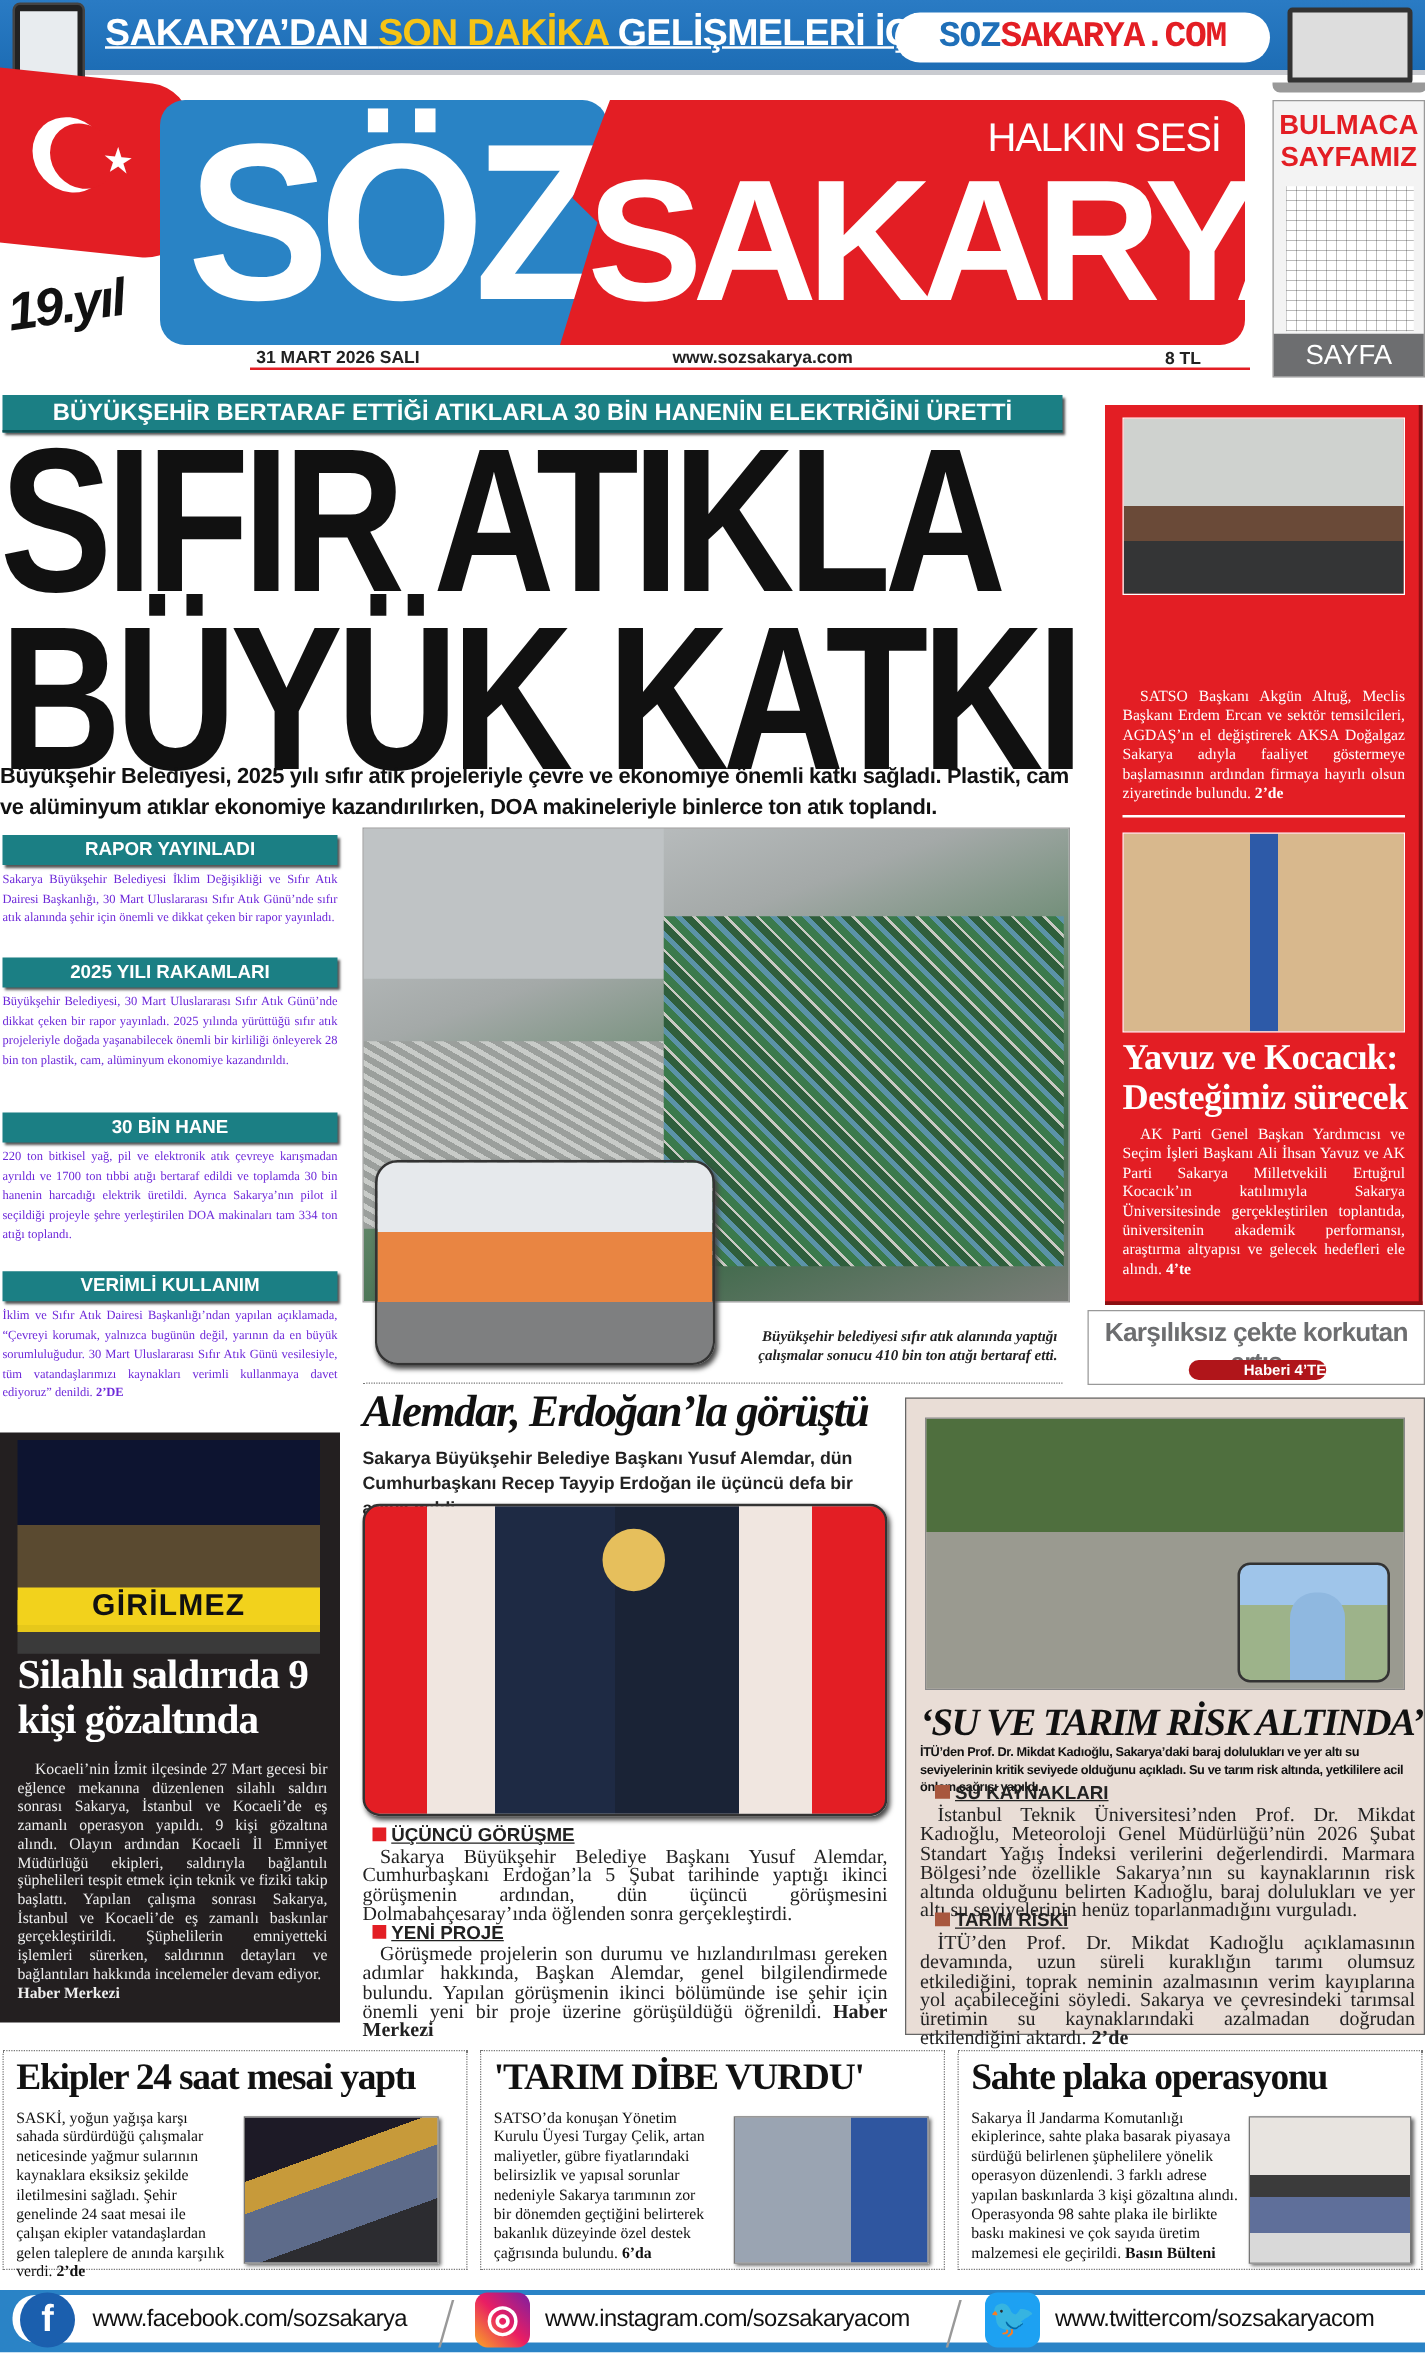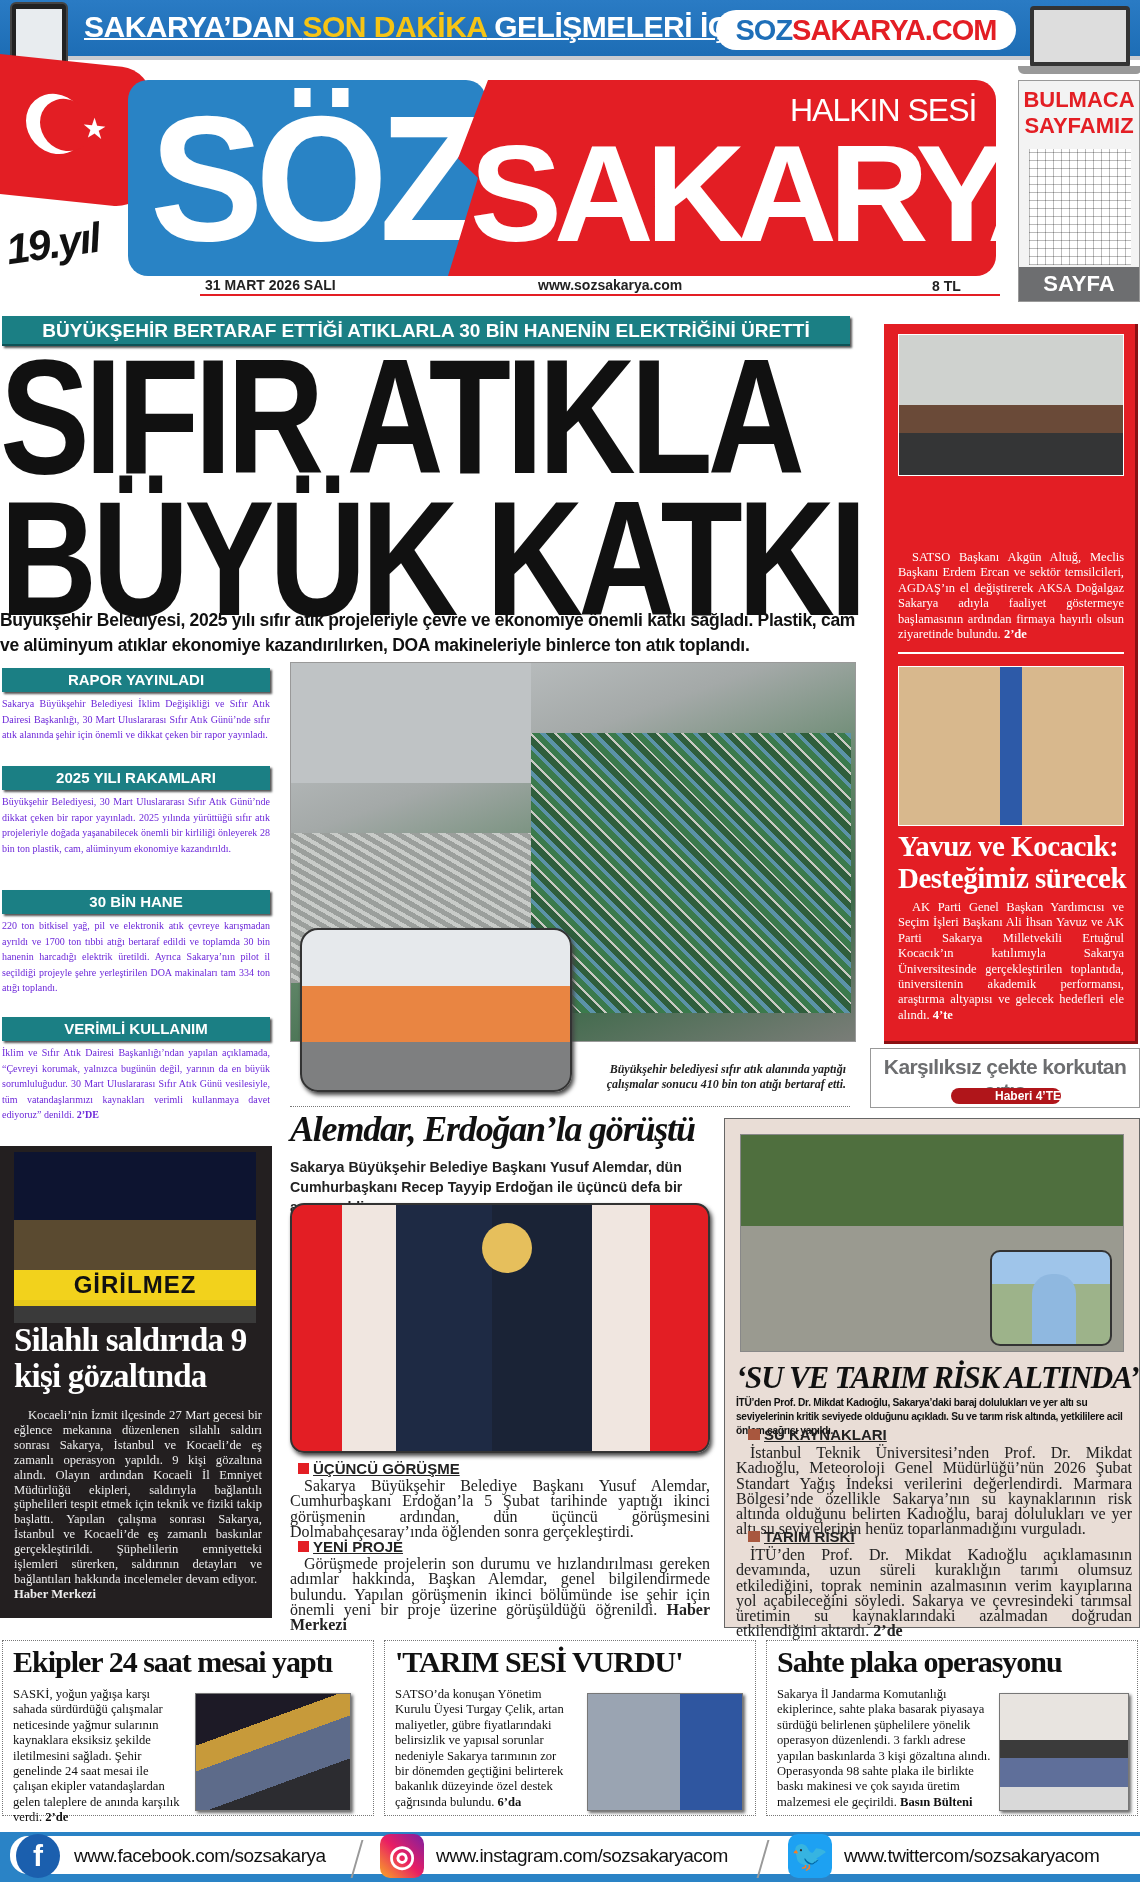--- a/index.html
+++ b/index.html
@@ -2,21 +2,21 @@
 <html><head>
 <meta charset="utf-8">
 <style>
 *{box-sizing:border-box;margin:0;padding:0}
 body{width:1140px;height:1882px;background:#fff;font-family:"Liberation Serif",serif;color:#111;position:relative;overflow:hidden}
 .abs{position:absolute}
 
 #top-banner{left:0;top:0;width:1140px;height:60px;background:linear-gradient(#2a7bc4,#1d6db5);border-bottom:4px solid #c9cbd0}
 #top-banner .txt{left:84px;top:10px;font-family:"Liberation Sans",sans-serif;font-weight:bold;font-size:30px;color:#fff;letter-spacing:-0.5px;text-decoration:underline;text-decoration-thickness:2px}
 #top-banner .txt .y{color:#f6c415}
-#top-banner .pill{left:716px;top:10px;width:300px;height:40px;background:#fff;border-radius:20px;font-family:Liberation Sans, sans-serif;font-weight:bold;font-size:29px;text-align:center;line-height:40px;letter-spacing:-1px}
+#top-banner .pill{left:716px;top:10px;width:300px;height:40px;background:#fff;border-radius:20px;font-family:Liberation Mono, monospace;font-weight:bold;font-size:29px;text-align:center;line-height:40px;letter-spacing:-1px}
 #top-banner .pill .b{color:#1f6fb8}
 #top-banner .pill .r{color:#e31e24}
 .phone{left:10px;top:2px;width:58px;height:78px;background:#222;border-radius:6px;border:2px solid #444}
 .phone .scr{position:absolute;left:4px;top:5px;right:4px;bottom:5px;background:#e8ecef}
 .laptop{left:1030px;top:6px;width:100px;height:62px;background:#ddd;border:4px solid #333;border-bottom-width:6px;border-radius:4px}
 .laptop-base{left:1018px;top:66px;width:124px;height:8px;background:#999;border-radius:0 0 6px 6px}
 
 .flag{left:0;top:62px;width:152px;height:140px;background:#e31e24;border-radius:0 30px 40px 0;transform:skewY(6deg)}
 .flag .cres{position:absolute;left:26px;top:34px;width:60px;height:60px;border-radius:50%;background:#fff}
 .flag .cres2{position:absolute;left:40px;top:38px;width:52px;height:52px;border-radius:50%;background:#e31e24}
@@ -27,21 +27,21 @@
 .sak-box{left:448px;top:80px;width:548px;height:196px;background:#e31e24;border-radius:0 20px 20px 0;clip-path:polygon(40px 0,100% 0,100% 100%,0 100%,30px 50%,10px 40%)}
 .halkin{left:790px;top:92px;font-family:"Liberation Sans",sans-serif;font-weight:normal;font-size:32px;color:#fff;letter-spacing:-1px}
 .sakarya{left:470px;top:118px;font-family:"Liberation Sans",sans-serif;font-weight:bold;font-size:138px;color:#fff;letter-spacing:-8px;line-height:150px}
 .mast-line{left:200px;top:294px;width:800px;height:2px;background:#e31e24}
 .date{left:205px;top:277px;font-family:"Liberation Sans",sans-serif;font-weight:bold;font-size:14px;color:#222}
 .web{left:538px;top:277px;font-family:"Liberation Sans",sans-serif;font-weight:bold;font-size:14px;color:#222}
 .price{left:932px;top:278px;font-family:"Liberation Sans",sans-serif;font-weight:bold;font-size:14px;color:#222}
 .bulmaca{left:1018px;top:80px;width:122px;height:222px;background:#f3f3f3;border:1px solid #999}
 .bulmaca .t{position:absolute;left:0;right:0;top:6px;text-align:center;font-family:"Liberation Sans",sans-serif;font-weight:bold;font-size:22px;color:#e31e24;line-height:26px}
 .bulmaca .grid{position:absolute;left:10px;top:68px;width:102px;height:116px;background:repeating-linear-gradient(0deg,#bbb 0 1px,#fff 1px 8px),repeating-linear-gradient(90deg,#bbb 0 1px,transparent 1px 8px);background-blend-mode:multiply}
-.bulmaca .s{position:absolute;left:0;right:0;bottom:0;height:34px;background:#6d6e70;color:#fff;text-align:center;font-family:"Liberation Sans",sans-serif;font-weight:bold;font-size:22px;line-height:34px}
+.bulmaca .s{position:absolute;left:0;right:0;bottom:0;height:34px;background:#6d6e70;color:#fff;text-align:center;font-family:"Liberation Sans",sans-serif;font-weight:normal;font-size:22px;line-height:34px}
 
 .band{background:#1b7f84;color:#fff;font-family:"Liberation Sans",sans-serif;font-weight:bold;text-align:center;box-shadow:2px 2px 2px #555}
 #main-band{left:2px;top:316px;width:848px;height:30px;font-size:19px;line-height:30px;border-bottom:2px solid #0d5256}
 .h1{left:0;top:346px;width:860px;font-family:"Liberation Sans",sans-serif;font-weight:bold;font-size:164px;line-height:142px;letter-spacing:-6px;color:#111;transform:scaleX(0.82);transform-origin:left top;white-space:nowrap}
 .lead{left:0;top:608px;width:858px;font-family:"Liberation Sans",sans-serif;font-weight:bold;font-size:17.5px;line-height:25px;color:#111;letter-spacing:-0.3px}
 
 .sub{left:2px;width:268px;height:24px;font-size:15px;line-height:24px}
 .col{font-size:10px;line-height:15.6px;text-align:justify;color:#6d28d9}
 
 .photo-main{left:290px;top:662px;width:566px;height:380px;background:linear-gradient(160deg,#c9cccf 0%,#a4a9a8 30%,#5e8466 55%,#3e6a4a 75%,#7a7d78 100%);border:1px solid #999}
@@ -200,21 +200,21 @@
 <div class="abs cp" style="left:736px;top:1445px;width:396px;text-indent:14px">İstanbul Teknik Üniversitesi’nden Prof. Dr. Mikdat Kadıoğlu, Meteoroloji Genel Müdürlüğü’nün 2026 Şubat Standart Yağış İndeksi verilerini değerlendirdi. Marmara Bölgesi’nde özellikle Sakarya’nın su kaynaklarının risk altında olduğunu belirten Kadıoğlu, baraj dolulukları ve yer altı su seviyelerinin henüz toparlanmadığını vurguladı.</div>
 <div class="abs su-sub" style="left:748px;top:1528px"><span class="sq"></span><span>TARIM RİSKİ</span></div>
 <div class="abs cp" style="left:736px;top:1547px;width:396px;text-indent:14px"><span>İTÜ’den Prof. Dr. Mikdat Kadıoğlu açıklamasının devamında, uzun süreli kuraklığın tarımı olumsuz etkilediğini, toprak neminin azalmasının verim kayıplarına yol açabileceğini söyledi. Sakarya ve çevresindeki tarımsal üretimin su kaynaklarındaki azalmadan doğrudan etkilendiğini aktardı.</span> <b>2’de</b></div>
 
 <div class="abs bot" style="left:2px">
   <div class="h">Ekipler 24 saat mesai yaptı</div>
   <div class="p"><span>SASKİ, yoğun yağışa karşı sahada sürdürdüğü çalışmalar neticesinde yağmur sularının kaynaklara eksiksiz şekilde iletilmesini sağladı. Şehir genelinde 24 saat mesai ile çalışan ekipler vatandaşlardan gelen taleplere de anında karşılık verdi.</span> <b>2’de</b></div>
   <div class="img" style="left:192px;background:linear-gradient(160deg,#1d1a26 0 30%,#c79a3a 30% 45%,#5d6b8a 45% 70%,#2c2c30 70%)"></div>
 </div>
 <div class="abs bot" style="left:384px">
-  <div class="h">'TARIM SESİ VURDU'</div>
+  <div class="h">'TARIM DİBE VURDU'</div>
   <div class="p" style="width:176px"><span>SATSO’da konuşan Yönetim Kurulu Üyesi Turgay Çelik, artan maliyetler, gübre fiyatlarındaki belirsizlik ve yapısal sorunlar nedeniyle Sakarya tarımının zor bir dönemden geçtiğini belirterek bakanlık düzeyinde özel destek çağrısında bulundu.</span> <b>6’da</b></div>
   <div class="img" style="left:202px;background:linear-gradient(90deg,#9aa4b2 0 60%,#2f56a0 60%)"></div>
 </div>
 <div class="abs bot" style="left:766px">
   <div class="h">Sahte plaka operasyonu</div>
   <div class="p" style="width:214px"><span>Sakarya İl Jandarma Komutanlığı ekiplerince, sahte plaka basarak piyasaya sürdüğü belirlenen şüphelilere yönelik operasyon düzenlendi. 3 farklı adrese yapılan baskınlarda 3 kişi gözaltına alındı. Operasyonda 98 sahte plaka ile birlikte baskı makinesi ve çok sayıda üretim malzemesi ele geçirildi.</span> <b>Basın Bülteni</b></div>
   <div class="img" style="left:232px;width:130px;background:linear-gradient(180deg,#e8e4e0 0 40%,#3b3b3b 40% 55%,#5f6f9a 55% 80%,#d9d9d9 80%)"></div>
 </div>
 
 <div id="footer" class="abs">

